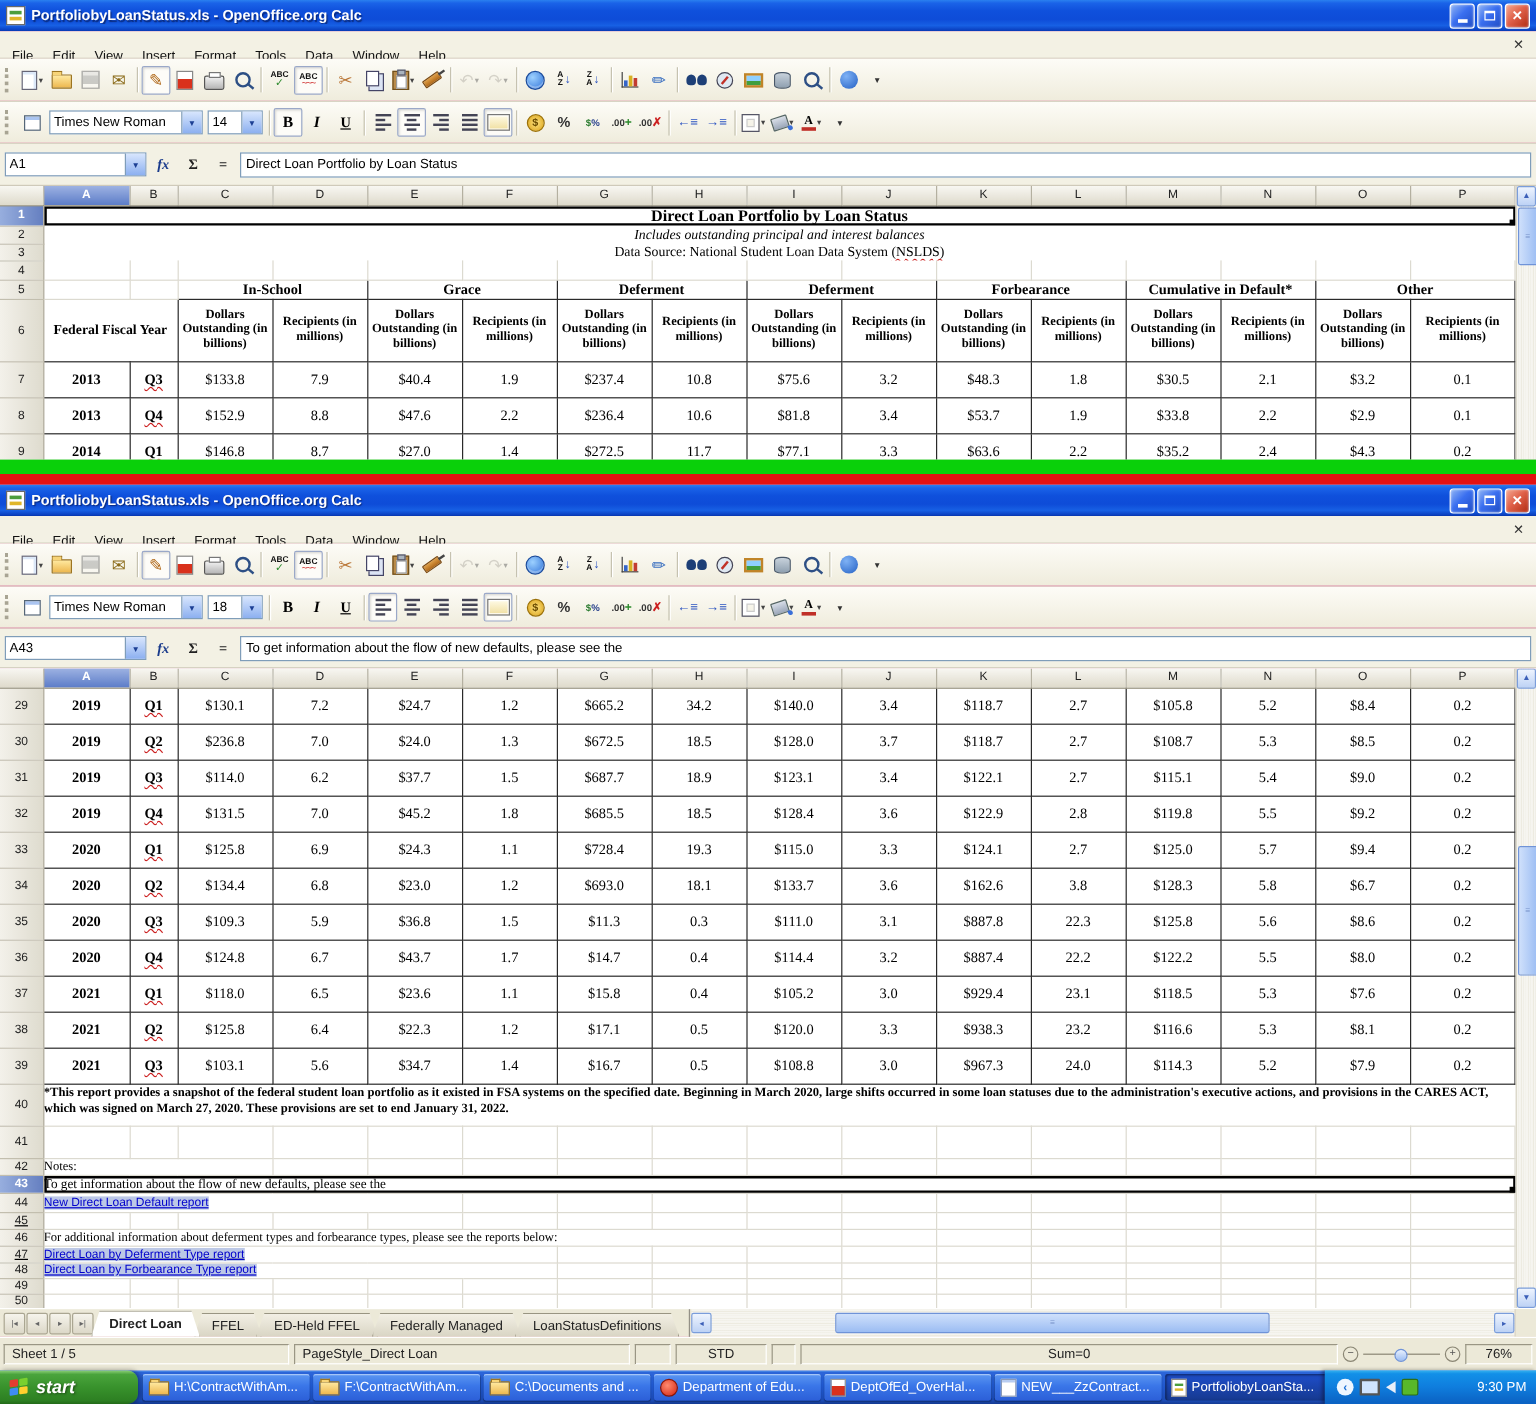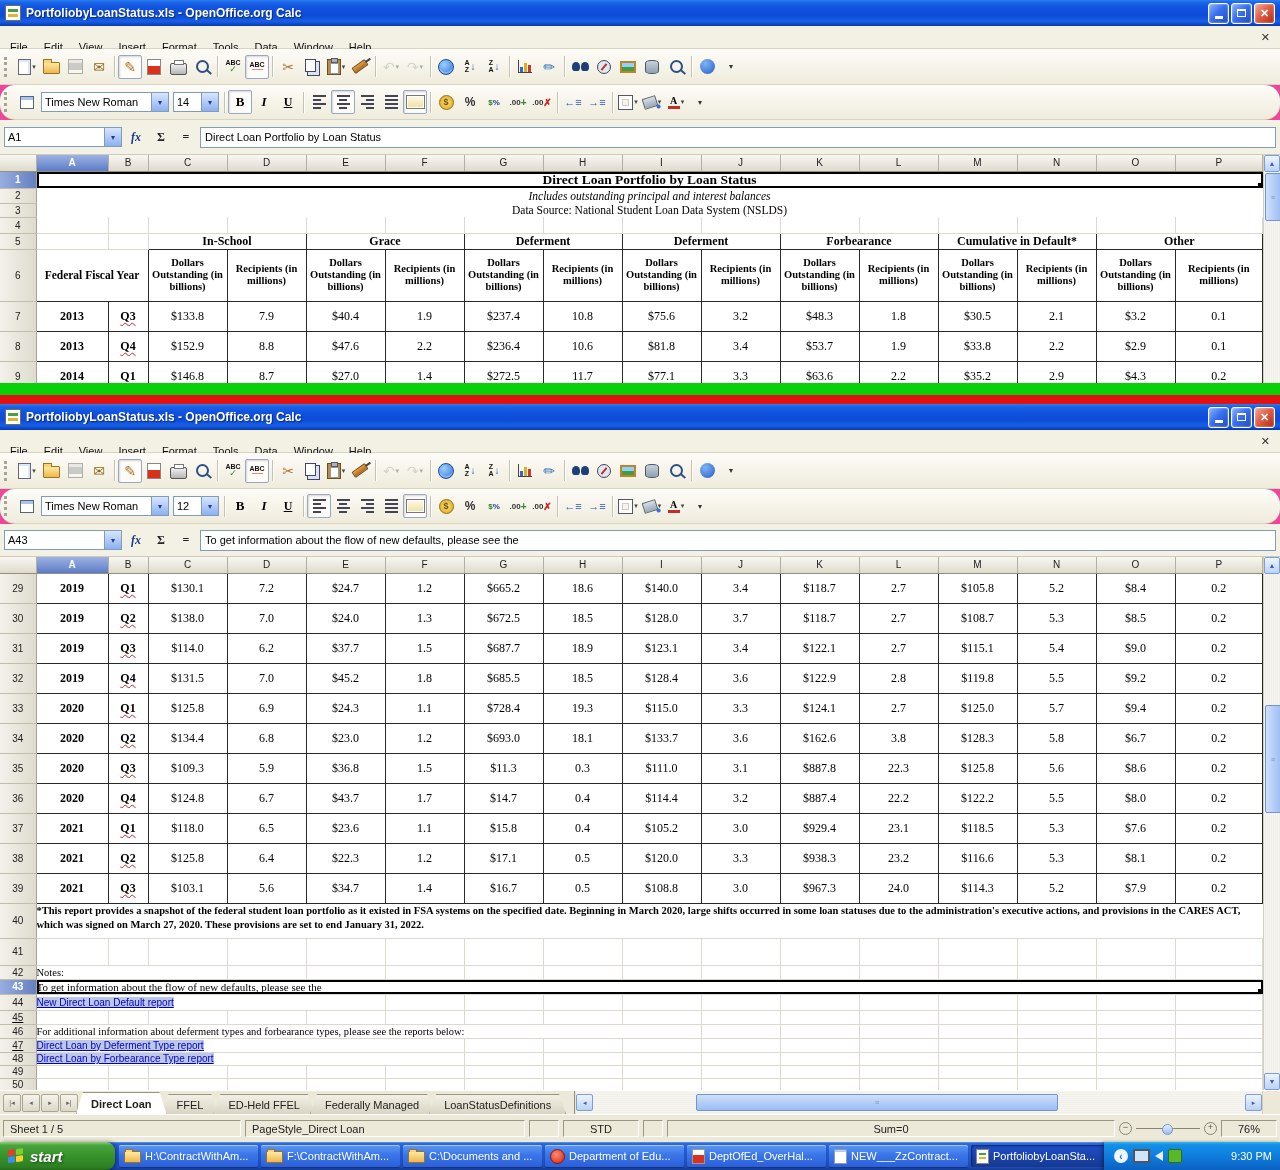--- a/index.html
+++ b/index.html
@@ -28,21 +28,21 @@
   .wbtn .maxbox{width:9px;height:8px;border:1px solid #fff;border-top-width:2px;box-sizing:border-box;}
 
   
   .menubar{height:22px;display:flex;align-items:center;background:#f3f1e4;border-bottom:1px solid #d8d4c4;padding:0 2px;}
   .menu-item{padding:3px 8px;font-size:11px;color:#111;margin-top:20px;}
   .menubar-x{margin-left:auto;font-size:11px;color:#333;padding:0 8px;}
 
   
   .tbar{display:flex;align-items:center;background:linear-gradient(#fdfcf7,#efecdc);border-bottom:1px solid #d8d4c4;padding:1px 2px;}
   .tbar.std{height:33px;}
-  .tbar.fmt{height:32px;border-radius:15px;}
+  .tbar.fmt{height:32px;}
   .grip{width:4px;height:20px;border-left:3px dotted #a8a493;margin:0 4px 0 2px;}
   .sep{width:1px;height:21px;background:#c6c2b0;box-shadow:1px 0 0 #fff;margin:0 3px;flex:none;}
   .tb{height:24px;min-width:24px;padding:0 1px;display:flex;align-items:center;justify-content:center;border-radius:2px;
       border:1px solid transparent;box-sizing:border-box;flex:none;}
   .tb.pressed{border:1px solid #9aa8c8;background:#fdfcf8;box-shadow:inset 1px 1px 2px rgba(0,0,0,.15);}
   .tb.disabled{opacity:.42;filter:grayscale(.9);}
   .dd{font-size:7px;color:#444;margin-left:1px;}
   .g{font-size:14px;line-height:1;}
   
   .ia-sheet{width:11px;height:14px;background:#fff;border:1px solid #667;box-shadow:inset -2px 2px 0 0 #dce8f8;}
@@ -635,21 +635,21 @@
               <td class="dv">8.7</td>
               <td class="dv">$27.0</td>
               <td class="dv">1.4</td>
               <td class="dv">$272.5</td>
               <td class="dv">11.7</td>
               <td class="dv">$77.1</td>
               <td class="dv">3.3</td>
               <td class="dv">$63.6</td>
               <td class="dv">2.2</td>
               <td class="dv">$35.2</td>
-              <td class="dv">2.9</td>
+              <td class="dv">2.4</td>
               <td class="dv">$4.3</td>
               <td class="dv">0.2</td>
             </tr>
           </tbody>
         </table>
       </div>
     <div class="vscroll">
       <span class="sbtn">▲</span>
       <span class="vthumb">≡</span>
     </div>
@@ -808,21 +808,21 @@
         <span class="ia-styles"></span>
       </span>
       <span class="tb">
         <span class="combo" style="width: 128px;">
           <span class="cv">Times New Roman</span>
           <span class="cb">▾</span>
         </span>
       </span>
       <span class="tb">
         <span class="combo" style="width: 46px;">
-          <span class="cv">12</span>
+          <span class="cv">18</span>
           <span class="cb">▾</span>
         </span>
       </span>
       <span class="sep"></span>
       <span class="tb">
         <span class="ia-b">B</span>
       </span>
       <span class="tb">
         <span class="ia-i">I</span>
       </span>
@@ -962,35 +962,35 @@
             </tr>
             <tr style="height: 30px;">
               <th class="rh">29</th>
               <td class="dy">2019</td>
               <td class="dq"><span class="sq">Q1</span></td>
               <td class="dv">$130.1</td>
               <td class="dv">7.2</td>
               <td class="dv">$24.7</td>
               <td class="dv">1.2</td>
               <td class="dv">$665.2</td>
-              <td class="dv">18.6</td>
+              <td class="dv">34.2</td>
               <td class="dv">$140.0</td>
               <td class="dv">3.4</td>
               <td class="dv">$118.7</td>
               <td class="dv">2.7</td>
               <td class="dv">$105.8</td>
               <td class="dv">5.2</td>
               <td class="dv">$8.4</td>
               <td class="dv">0.2</td>
             </tr>
             <tr style="height: 30px;">
               <th class="rh">30</th>
               <td class="dy">2019</td>
               <td class="dq"><span class="sq">Q2</span></td>
-              <td class="dv">$138.0</td>
+              <td class="dv">$236.8</td>
               <td class="dv">7.0</td>
               <td class="dv">$24.0</td>
               <td class="dv">1.3</td>
               <td class="dv">$672.5</td>
               <td class="dv">18.5</td>
               <td class="dv">$128.0</td>
               <td class="dv">3.7</td>
               <td class="dv">$118.7</td>
               <td class="dv">2.7</td>
               <td class="dv">$108.7</td>

